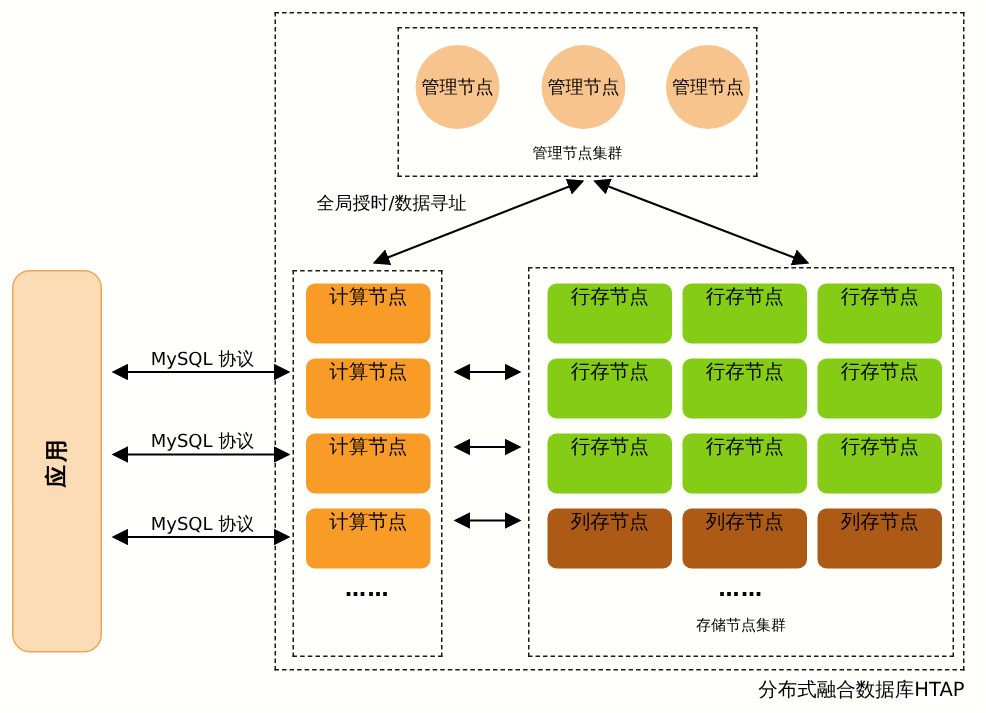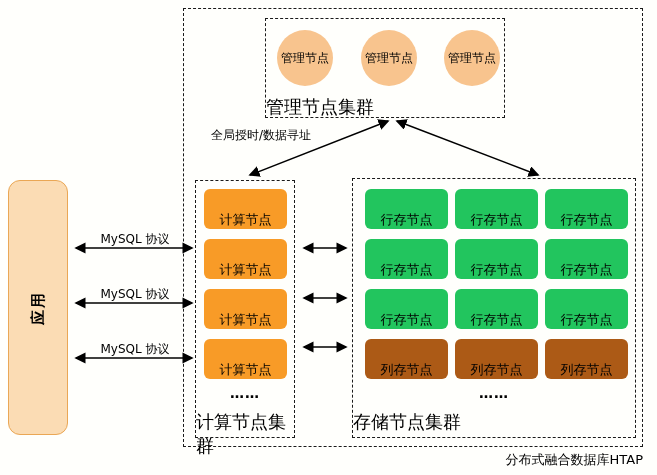--- a/index.html
+++ b/index.html
@@ -38,46 +38,46 @@
     font-weight: bold;
     letter-spacing: 2px;
   }
 
   
   .node {
     position: absolute;
     width: 83px; height: 40px;
     border-radius: 6px;
     display: flex;
-    align-items: flex-end;
+    align-items: flex-start;
     justify-content: center;
     font-size: 13px;
     color: #000;
   }
   .node.compute { background: #f89b27; }
-  .node.rowstore { background: #22c55e; }
+  .node.rowstore { background: #84cc16; }
   .node.colstore { background: #ac5a16; }
 
   .circle {
     position: absolute;
     width: 56px; height: 56px;
     border-radius: 50%;
     background: #f8c48e;
     display: flex;
     align-items: center;
     justify-content: center;
     font-size: 12px;
     color: #000;
   }
 
   .cluster-label {
     position: absolute;
     left: 0; width: 100%;
-    text-align: left;
-    font-size: 18px;
+    text-align: center;
+    font-size: 10px;
     color: #000;
   }
 
   .ellipsis-row {
     position: absolute;
     left: 0; width: 100%;
     text-align: center;
     font-size: 14px;
     font-weight: bold;
     letter-spacing: 1px;
@@ -144,21 +144,20 @@
     <div class="node compute" style="left:8px; top:58px;">
       <span>计算节点</span>
     </div>
     <div class="node compute" style="left:8px; top:108px;">
       <span>计算节点</span>
     </div>
     <div class="node compute" style="left:8px; top:158px;">
       <span>计算节点</span>
     </div>
     <div class="ellipsis-row" style="top:204px;">……</div>
-    <div class="cluster-label" style="top:229px;">计算节点集群</div>
   </div>
 
   <div class="dashed-box" style="left:352px; top:178px; width:284px; height:260px;">
 
     <div class="node rowstore" style="left:12px;  top:10px;">
         <span>行存节点</span>
       </div>
     <div class="node rowstore" style="left:102px; top:10px;">
         <span>行存节点</span>
       </div>

